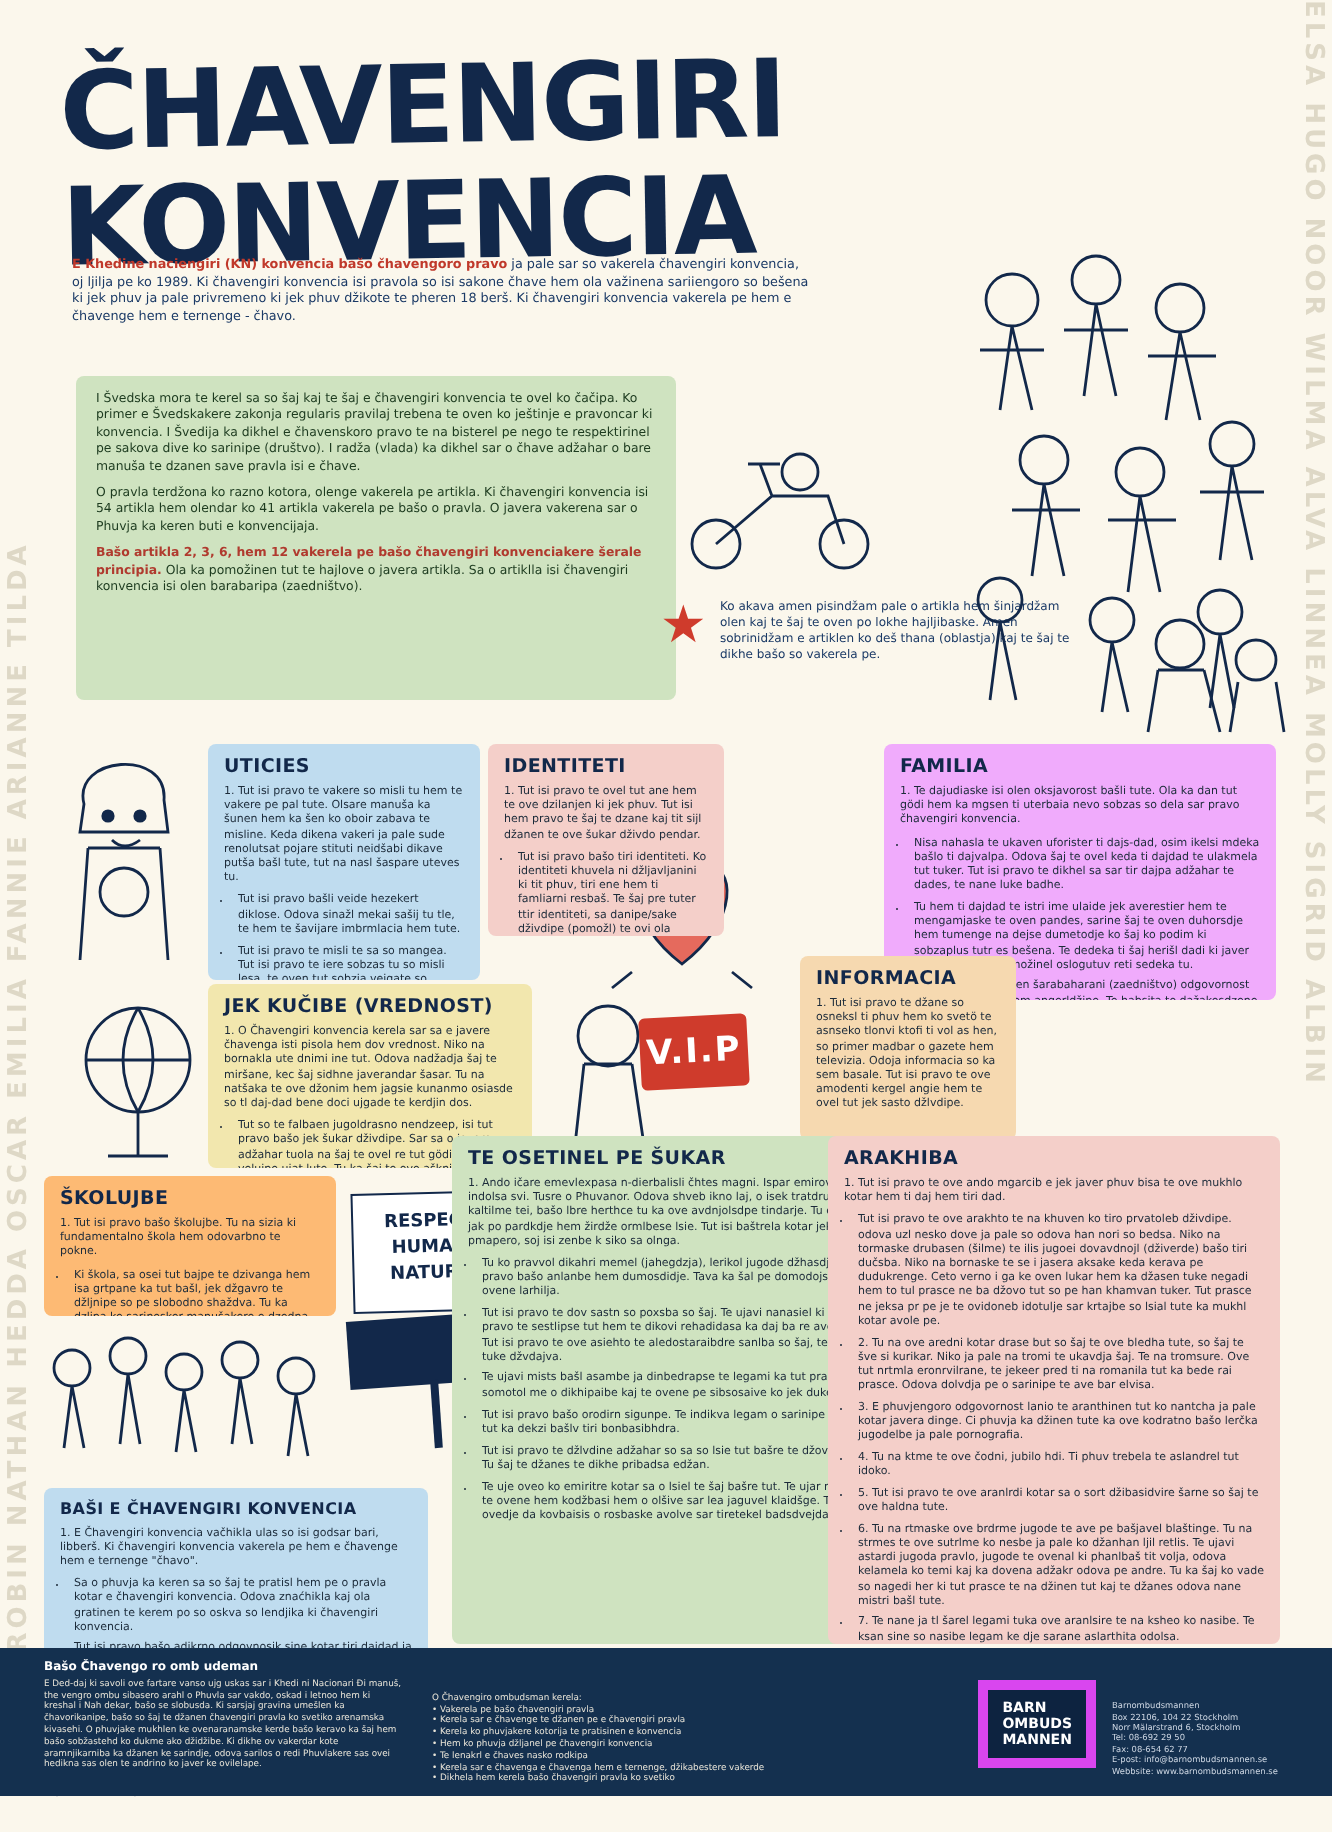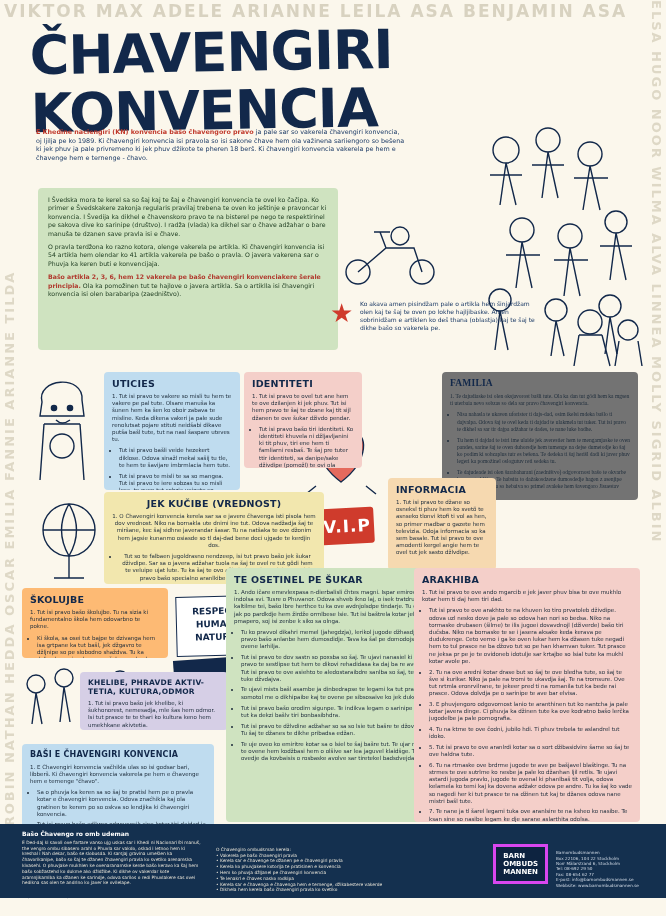--- a/index.html
+++ b/index.html
@@ -113,21 +113,21 @@
     line-height: 11px;
     font-weight: bold;
     color: #12284a;
     letter-spacing: 0.2px;
   }
   .card p { margin: 0 0 4px 0; }
   .card ul { margin: 0; padding-left: 7px; }
   .card li { margin: 0 0 3.5px 0; }
 
   .c-blue   { background: #bfdcef; }
-  .c-teal   { background: #737373; font-family: Liberation Serif, serif; }
+  .c-teal   { background: #f0abfc; }
   .c-green  { background: #cfe3c0; }
   .c-yellow { background: #f2e7ae; }
   .c-pink   { background: #f4cfc9; }
   .c-lilac  { background: #d6cfe6; }
   .c-orange { background: #f6d9b0; }
   .c-mint   { background: #fdba74; }
 
   
   .footer {
     position: absolute; left: 0; bottom: 18px; width: 666px; height: 74px;
@@ -136,21 +136,21 @@
     font-size: 4.4px; line-height: 5.8px;
   }
   .footer h4 {
     margin: 0 0 3px 0; font-size: 6px; color: #ffffff; font-weight: bold;
   }
   .footer .cols { display: flex; gap: 14px; }
   .footer .col { width: 170px; }
   .footer .col.wide { width: 180px; }
   .footer .logo {
     position: absolute; right: 118px; bottom: 14px;
-    background: #0d2340; border: 3px solid #d946ef;
+    background: #0d2340; border: 5px solid #d946ef;
     color: #fff; font-size: 7px; font-weight: bold; line-height: 8px;
     padding: 5px 7px; text-align: left;
   }
   .footer .addr {
     position: absolute; right: 14px; bottom: 10px; width: 96px;
     font-size: 4.2px; line-height: 5.4px; color: #cfd8e4;
   }
 
   
   .fig { position: absolute; }
@@ -175,21 +175,20 @@
   .placard i {
     position: absolute; left: 40px; top: 32px; width: 4px; height: 34px;
     background: #12284a; display: block;
   }
 </style>
 </head>
 <body>
 
 <div class="page">
 
-  <div class="name-band">VIKTOR  MAX  ADELE  ARIANNE  LEILA  ASA  BENJAMIN  ASA</div>
   <div class="name-left">
       <span>SVEN  ROBIN  NATHAN  HEDDA  OSCAR  EMILIA  FANNIE  ARIANNE  TILDA</span>
     </div>
   <div class="name-right">
       <span>ELSA  HUGO  NOOR  WILMA  ALVA  LINNEA  MOLLY  SIGRID  ALBIN</span>
     </div>
 
   <div class="title">ČHAVENGIRI KONVENCIA</div>
 
   <div class="intro">
@@ -331,46 +330,42 @@
     <h3>FAMILIA</h3>
     <p>1. Te dajudiaske isi olen oksjavorost bašli tute. Ola ka dan tut gödi hem ka mgsen ti uterbaia nevo sobzas so dela sar pravo čhavengiri konvencia.</p>
     <ul>
       <li>Nisa nahasla te ukaven uforister ti dajs-dad, osim ikelsi mdeka bašlo ti dajvalpa. Odova šaj te ovel keda ti dajdad te ulakmela tut tuker. Tut isi pravo te dikhel sa sar tir dajpa adžahar te dades, te nane luke badhe.</li>
       <li>Tu hem ti dajdad te istri ime ulaide jek averestier hem te mengamjaske te oven pandes, sarine šaj te oven duhorsdje hem tumenge na dejse dumetodje ko šaj ko podim ki sobzaplus tutr es bešena. Te dedeka ti šaj herišl dadi ki javer phuv legeri ka pomožinel oslogutuv reti sedeka tu.</li>
       <li>Te dajudeade isi olen šarabaharani (zaedništvo) odgovornost bašo te okvarbe hem angerldžipe. Te habsita to dažakosdzene dumosdedje hagen z asenjipe (dukhul) ka dena a so hebaiva so primel avaleke hem šavengoro Jisuestav ujebnjivas.</li>
 
     </ul>
   </div>
 
-  <div class="card c-yellow" style="left:104px;top:492px;width:220px;height:92px;text-align:center;">
+  <div class="card c-yellow" style="left:104px;top:492px;width:162px;height:92px;">
     <h3>JEK KUČIBE (VREDNOST)</h3>
     <p>1. O Čhavengiri konvencia kerela sar sa e javere čhavenga isti pisola hem dov vrednost. Niko na bornakla ute dnimi ine tut. Odova nadžadja šaj te miršane, kec šaj sidhne javerandar šasar. Tu na natšaka te ove džonim hem jagsie kunanmo osiasde so tl daj-dad bene doci ujgade te kerdjin dos.</p>
     <ul>
       <li>Tut so te falbaen jugoldrasno nendzeep, isi tut pravo bašo jek šukar dživdipe. Sar sa o javera adžahar tuola na šaj te ovel re tut gödi hem te veluipe ujat lute. Tu ka šaj te ovo ašknic ketor ko sarinipe. Tut isi pravo bašo specialno aranlkibe hem vezdina dumidjebe.</li>
 
     </ul>
   </div>
 
-  <div class="card c-orange" style="left:388px;top:478px;width:108px;height:92px;">
+  <div class="card c-orange" style="left:400px;top:478px;width:108px;height:92px;">
     <h3>INFORMACIA</h3>
     <p>1. Tut isi pravo te džane so osneksl ti phuv hem ko svetö te asnseko tlonvi ktofi ti vol as hen, so primer madbar o gazete hem televizia. Odoja informacia so ka sem basale. Tut isi pravo te ove amodenti kergel angie hem te ovel tut jek sasto džlvdipe.</p>
   </div>
 
   <div class="card c-mint" style="left:22px;top:588px;width:146px;height:70px;">
     <h3>ŠKOLUJBE</h3>
     <p>1. Tut isi pravo bašo školujbe. Tu na sizia ki fundamentalno škola hem odovarbno te pokne.</p>
     <ul>
       <li>Ki škola, sa osei tut bajpe te dzivanga hem isa grtpane ka tut bašl, jek džgavro te džljnipe so pe slobodno shaždva. Tu ka dzljpa ke sarinesker manušakere e dzedna hem posla, ke daja dade, te kulura hem e javerengere kulure hemke retuka.</li>
     </ul>
   </div>
 
-  <div class="card c-lilac" style="left:80px;top:672px;width:148px;height:58px;">
-    <h3 style="font-size:7.5px;line-height:9px;">KHELIBE, PHRAVDE AKTIV-TETIA, KULTURA,ODMOR</h3>
-    <p>1. Tut isi pravo bašo jek khelibe, ki šukhonorest, nemesadja, mle šas hem odmor. Isi tut prasce te te thari ko kultura keno hem umekhkane akivtetia.</p>
-  </div>
 
   <div class="card c-blue" style="left:22px;top:744px;width:192px;height:94px;">
     <h3 style="font-size:8px;line-height:9.5px;">BAŠI E ČHAVENGIRI KONVENCIA</h3>
     <p>1. E Čhavengiri konvencia vačhikla ulas so isi godsar bari, libberš. Ki čhavengiri konvencia vakerela pe hem e čhavenge hem e ternenge "čhavo".</p>
     <ul>
       <li>Sa o phuvja ka keren sa so šaj te pratisl hem pe o pravla kotar e čhavengiri konvencia. Odova znaćhikla kaj ola gratinen te kerem po so oskva so lendjika ki čhavengiri konvencia.</li>
       <li>Tut isi pravo bašo adikrno odgovnosik sine kotar tiri dajdad ja pale javera manuša so oblie dzagdalere zaedra hem magekra.</li>
 
     </ul>
   </div>

